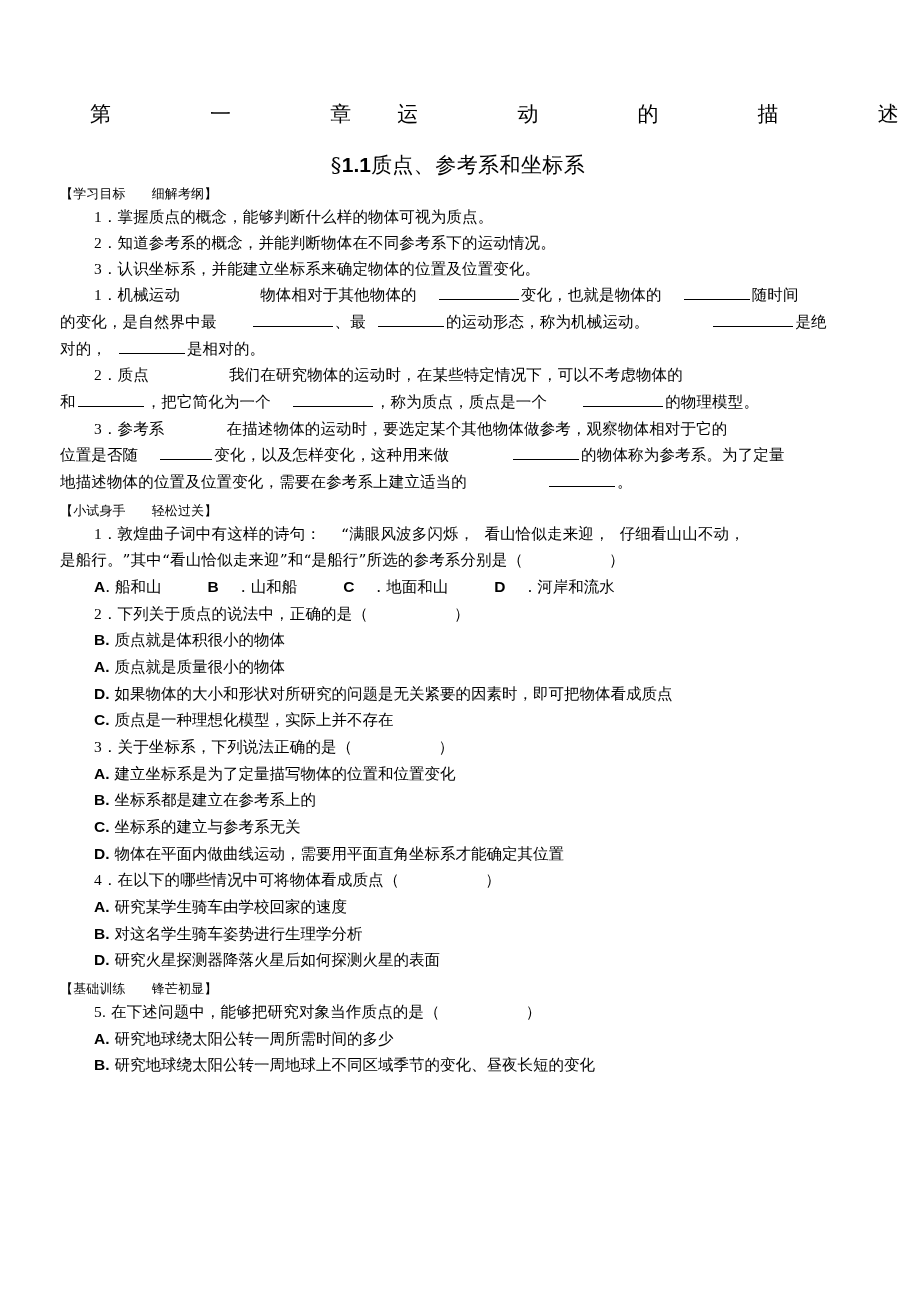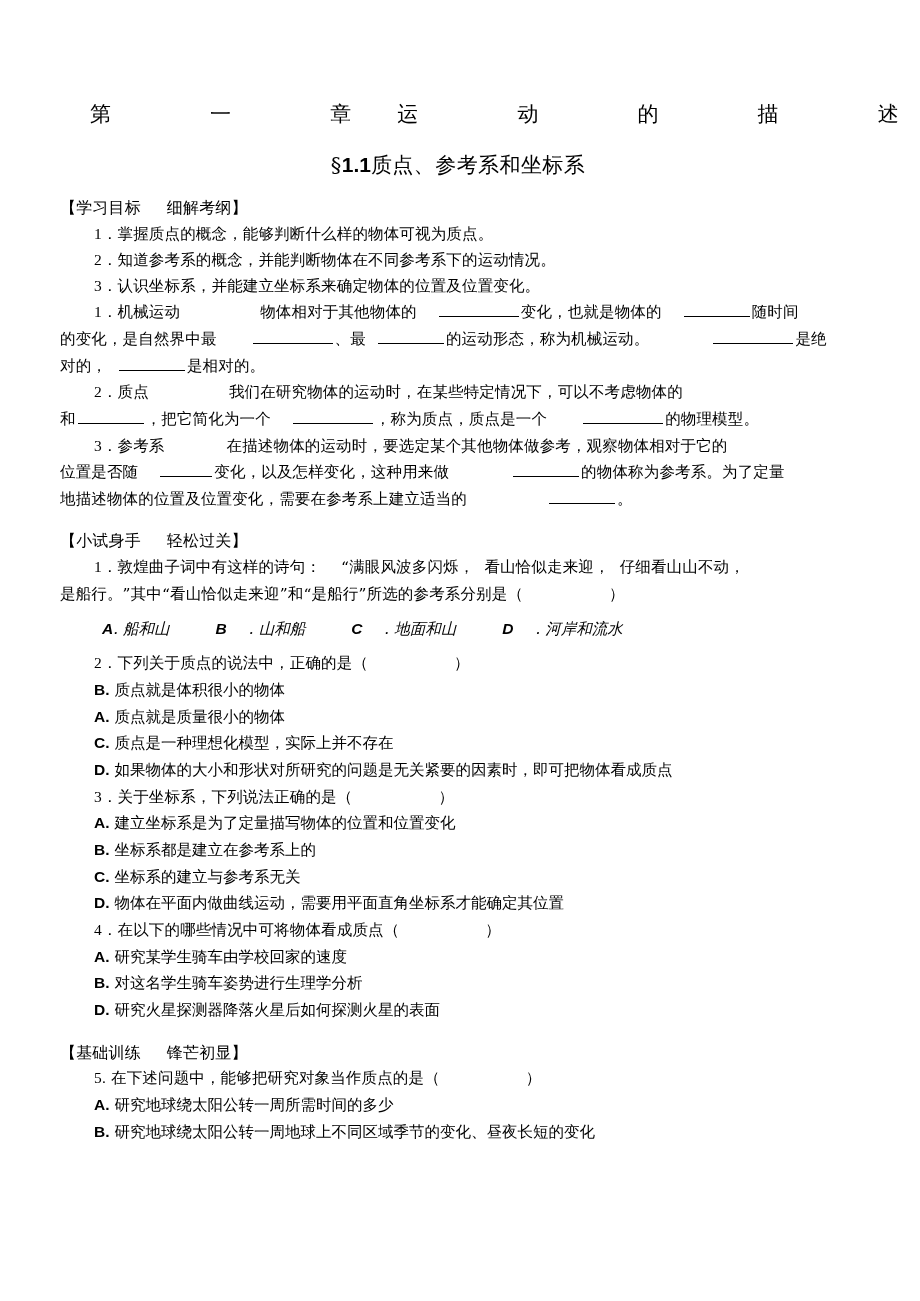--- a/index.html
+++ b/index.html
@@ -54,22 +54,22 @@
   .section-title .num {
     font-family: "Liberation Sans", sans-serif;
     font-weight: bold;
     letter-spacing: 0;
   }
   .section-title .tt {
     margin-left: 0;
   }
   
   .blk-head {
-    font-size: 16px;
-    margin-top: 16px;
+    font-size: 13px;
+    margin-top: 4px;
     line-height: 1.62;
     letter-spacing: 0.01em;
   }
   .blk-head .gap {
     display: inline-block;
     width: 26px;
   }
   p.line {
     font-size: 15.5px;
     line-height: 1.72;
@@ -110,24 +110,23 @@
   
   .opt {
     font-size: 15.5px;
     line-height: 1.72;
     margin: 0;
     text-indent: 34px;
   }
   .opt-inline {
     font-size: 15.5px;
     line-height: 1.72;
-    margin: 8px;
+    margin: 0;
     text-indent: 34px;
     white-space: nowrap;
-    font-style: italic;
   }
   .opt-letter {
     font-family: "Liberation Sans", sans-serif;
     font-weight: 600;
   }
   .opt-sep { display: inline-block; width: 46px; }
   .opt-dotgap { display: inline-block; width: 22px; }
 </style>
 </head>
 <body>
@@ -174,22 +173,22 @@
 
   <p class="line indent"><span class="numlbl">1．</span><span>敦煌曲子词中有这样的诗句：</span><span class="g2"></span><span>“满眼风波多闪烁，</span><span class="g1"></span><span>看山恰似走来迎，</span><span class="g1"></span><span>仔细看山山不动，</span></p>
 
   <p class="line"><span>是船行。”其中“看山恰似走来迎”和“是船行”所选的参考系分别是（</span><span class="paren-gap"></span><span>）</span></p>
 
   <p class="opt-inline"><span class="opt-letter">A</span><span>.</span> <span>船和山</span><span class="opt-sep"></span><span class="opt-letter">B</span><span class="opt-dotgap"></span><span>.</span> <span>山和船</span><span class="opt-sep"></span><span class="opt-letter">C</span><span class="opt-dotgap"></span><span>.</span> <span>地面和山</span><span class="opt-sep"></span><span class="opt-letter">D</span><span class="opt-dotgap"></span><span>.</span> <span>河岸和流水</span></p>
 
   <p class="line indent"><span class="numlbl">2．</span><span>下列关于质点的说法中，正确的是（</span><span class="paren-gap"></span><span>）</span></p>
   <p class="opt"><span class="opt-letter">B.</span> <span>质点就是体积很小的物体</span></p>
   <p class="opt"><span class="opt-letter">A.</span> <span>质点就是质量很小的物体</span></p>
+  <p class="opt"><span class="opt-letter">D.</span> <span>如果物体的大小和形状对所研究的问题是无关紧要的因素时，即可把物体看成质点</span></p>
   <p class="opt"><span class="opt-letter">C.</span> <span>质点是一种理想化模型，实际上并不存在</span></p>
-  <p class="opt"><span class="opt-letter">D.</span> <span>如果物体的大小和形状对所研究的问题是无关紧要的因素时，即可把物体看成质点</span></p>
 
   <p class="line indent"><span class="numlbl">3．</span><span>关于坐标系，下列说法正确的是（</span><span class="paren-gap"></span><span>）</span></p>
   <p class="opt"><span class="opt-letter">A.</span> <span>建立坐标系是为了定量描写物体的位置和位置变化</span></p>
   <p class="opt"><span class="opt-letter">B.</span> <span>坐标系都是建立在参考系上的</span></p>
   <p class="opt"><span class="opt-letter">C.</span> <span>坐标系的建立与参考系无关</span></p>
   <p class="opt"><span class="opt-letter">D.</span> <span>物体在平面内做曲线运动，需要用平面直角坐标系才能确定其位置</span></p>
 
   <p class="line indent"><span class="numlbl">4．</span><span>在以下的哪些情况中可将物体看成质点（</span><span class="paren-gap"></span><span>）</span></p>
   <p class="opt"><span class="opt-letter">A.</span> <span>研究某学生骑车由学校回家的速度</span></p>
   <p class="opt"><span class="opt-letter">B.</span> <span>对这名学生骑车姿势进行生理学分析</span></p>

